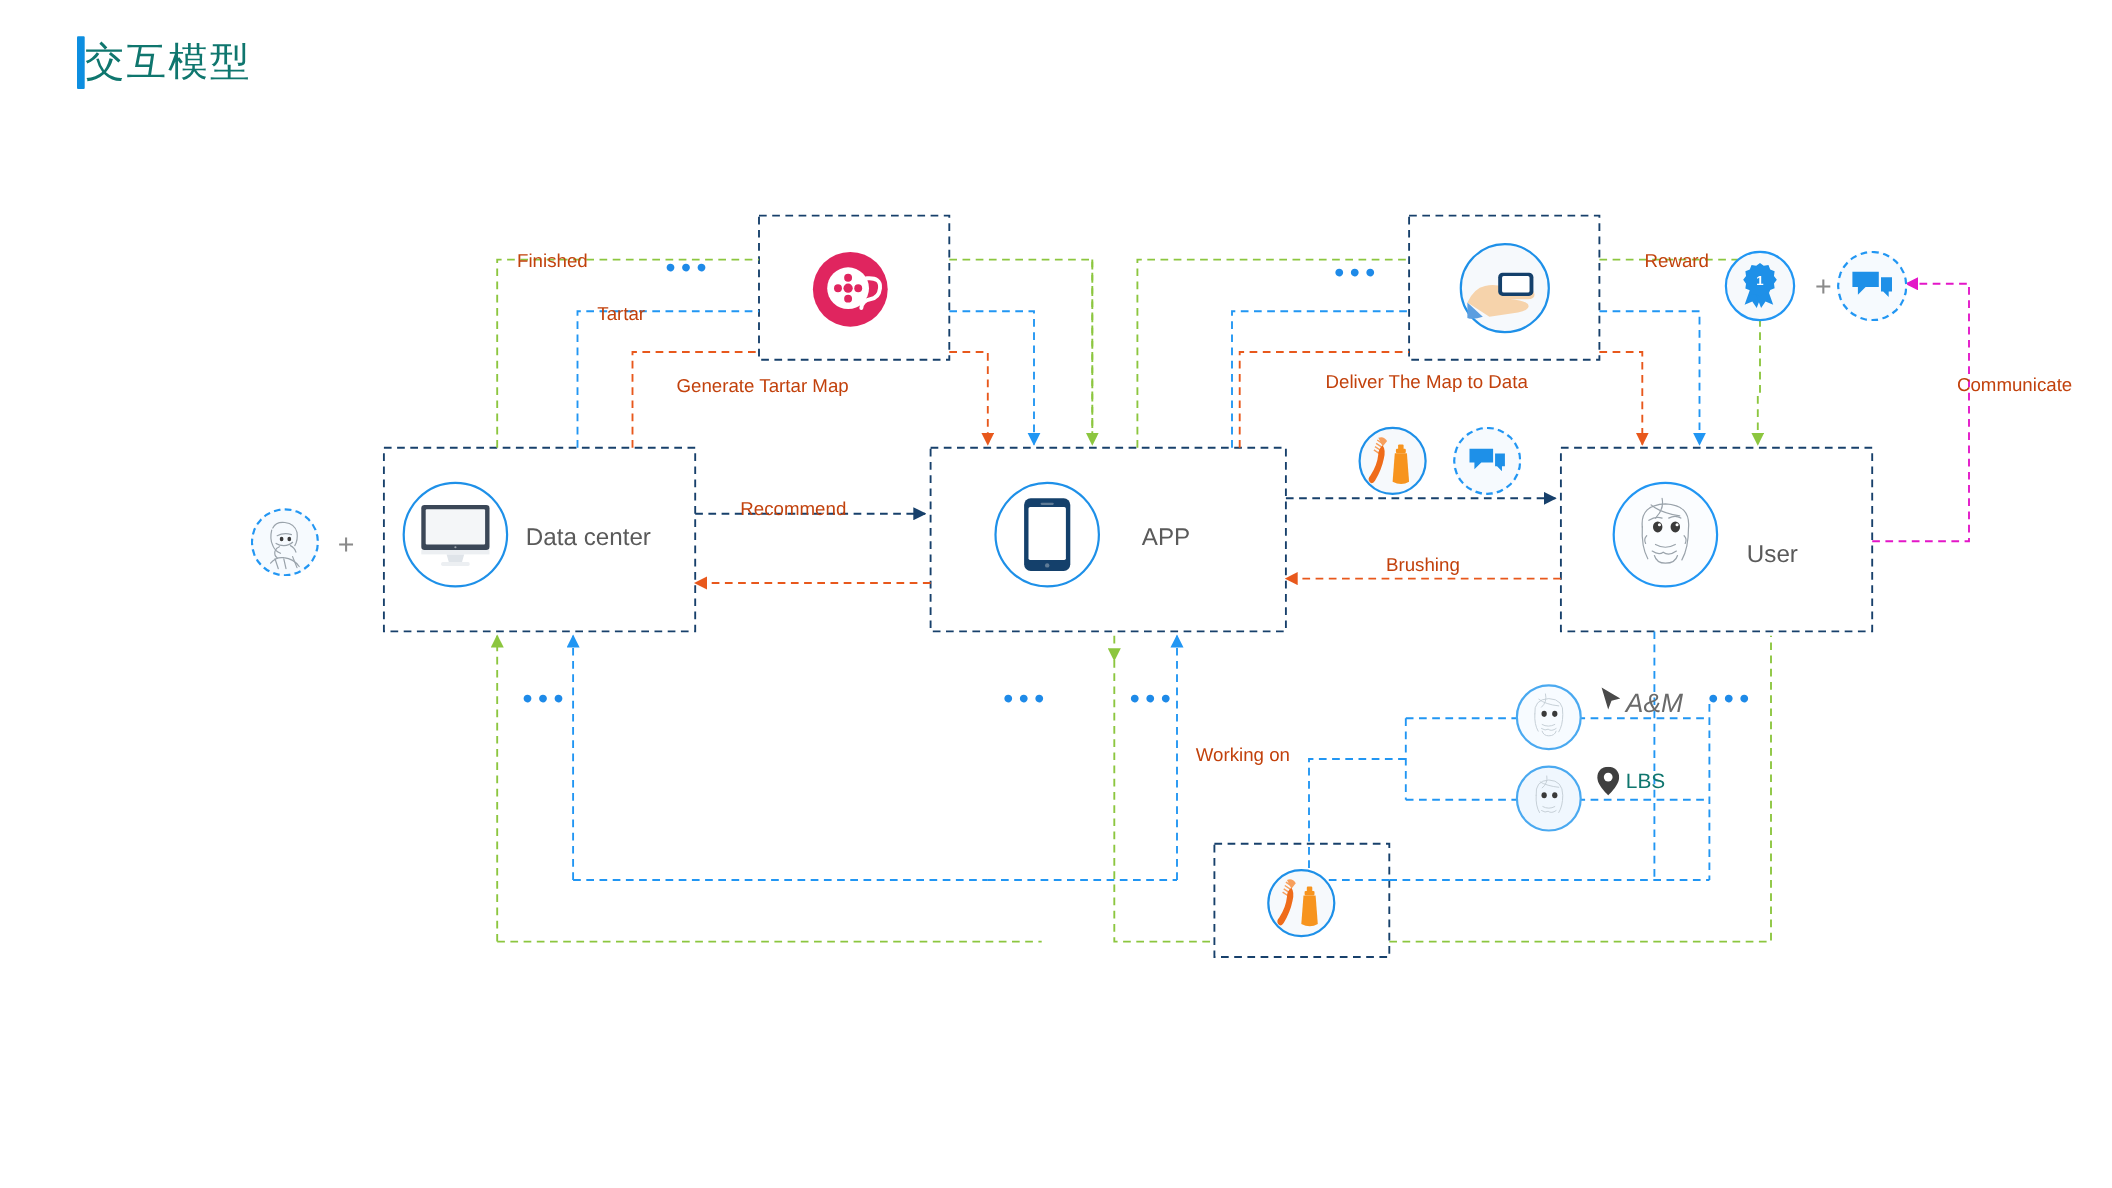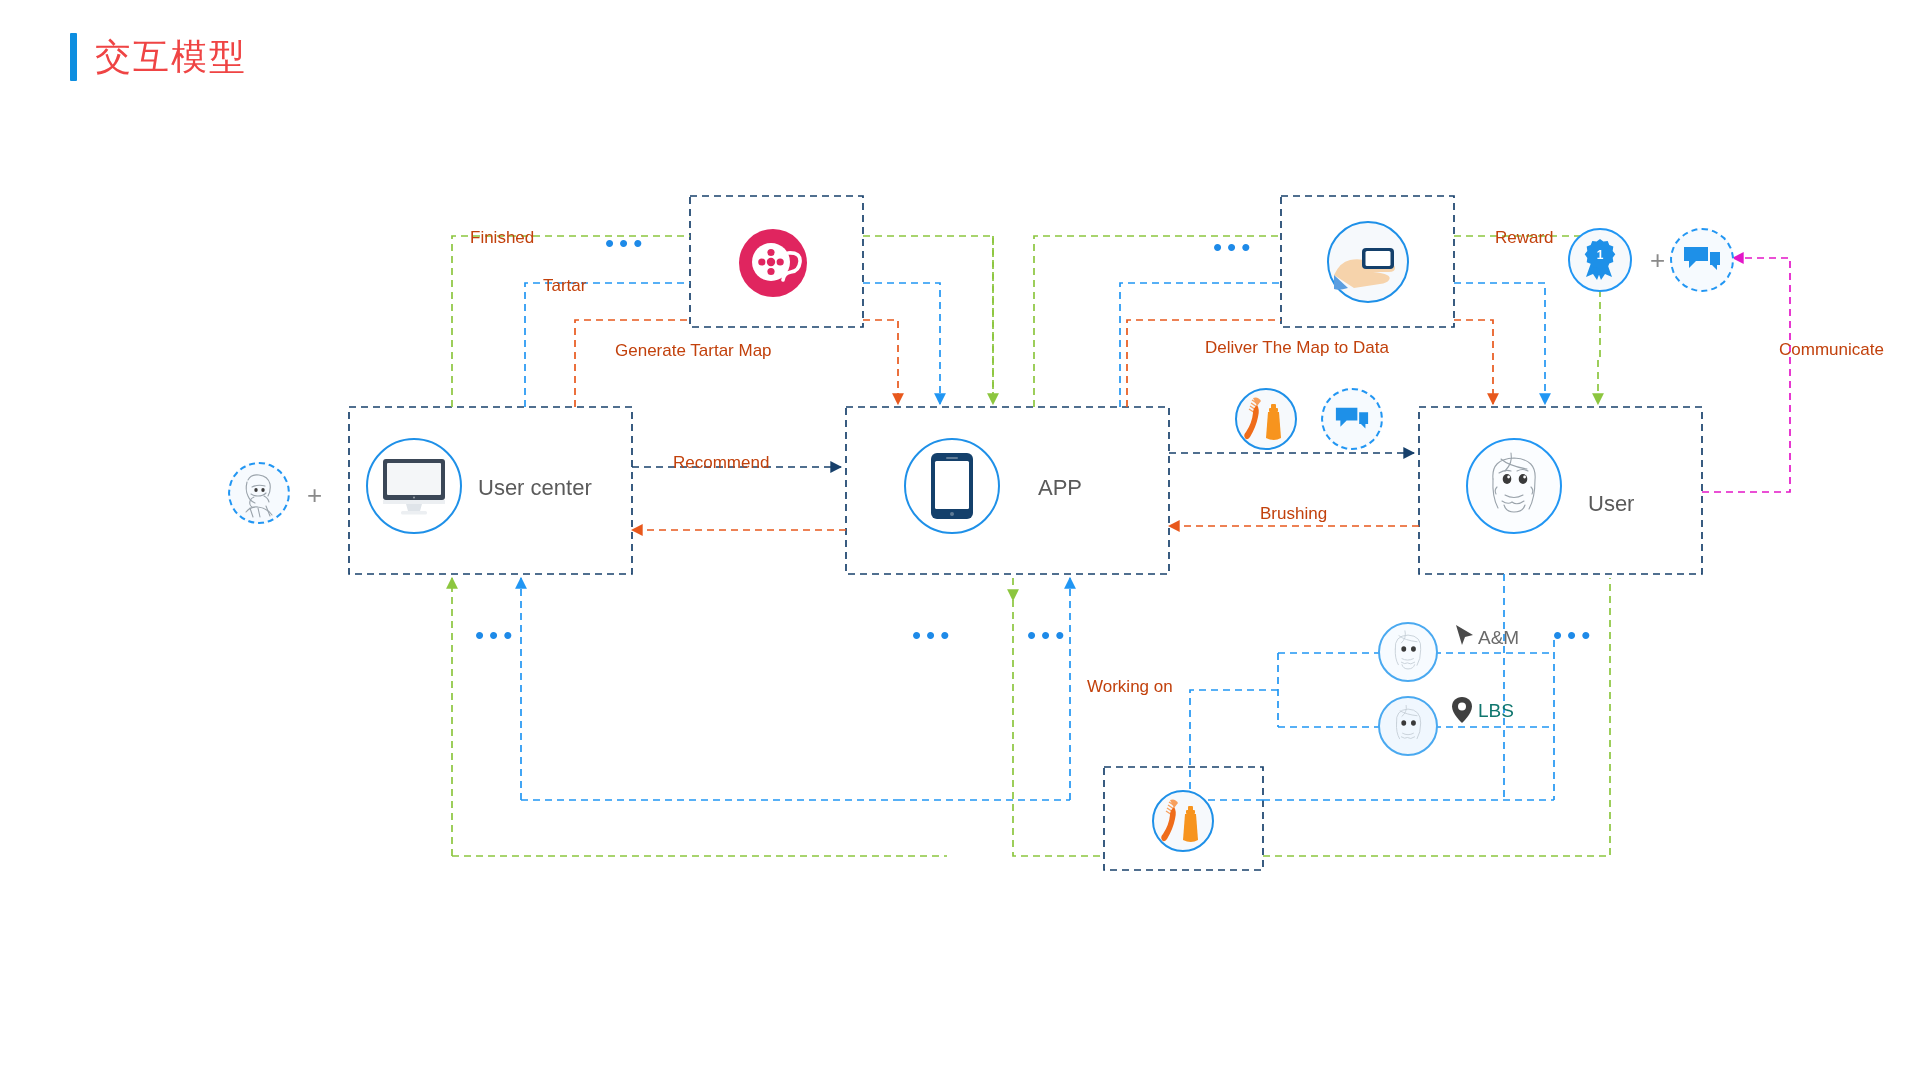--- a/index.html
+++ b/index.html
@@ -2,21 +2,21 @@
 <html><head>
 <meta charset="utf-8">
 <style>
   html,body{margin:0;padding:0;background:#ffffff;}
   body{width:1920px;height:1080px;overflow:hidden;font-family:"Liberation Sans","DejaVu Sans",sans-serif;}
   #stage{position:relative;width:1920px;height:1080px;background:#fff;}
 
   
   .title-wrap{position:absolute;left:70px;top:28px;display:flex;align-items:center;height:58px;}
   .title-bar{width:7px;height:48px;background:#0d8ee0;border-radius:1px;}
-  .title-text{margin-left:18px;font-size:36px;color:#ef4444;letter-spacing:2px;line-height:1;
+  .title-text{font-size:36px;color:#0f766e;letter-spacing:2px;line-height:1;
               font-family:"DejaVu Sans","Liberation Sans",sans-serif;font-weight:400;}
 
   
   #wires{position:absolute;left:0;top:0;width:1920px;height:1080px;}
 
   
   .lbl{position:absolute;color:#c2410c;font-size:17px;white-space:nowrap;line-height:1;}
   .node-label{position:absolute;color:#5a5a5a;font-size:22px;white-space:nowrap;line-height:1;}
   .plus{position:absolute;color:#8a8a8a;font-size:26px;line-height:1;}
   .dots{position:absolute;color:#1e8ae8;font-size:26px;letter-spacing:5px;line-height:1;}
@@ -137,21 +137,21 @@
   <div class="icirc plain" style="left:366px;top:438px;width:96px;height:96px;">
     <svg width="66" height="60" viewBox="0 0 66 60">
       <rect x="2" y="3" width="62" height="41" rx="3" fill="#3b4757"></rect>
       <rect x="6" y="7" width="54" height="32" rx="1" fill="#f4f6f8"></rect>
       <circle cx="33" cy="41.5" r="1" fill="#9aa3ab"></circle>
       <rect x="2" y="44" width="62" height="4" fill="#eceff2"></rect>
       <path d="M25 48 l2 7 h12 l2-7 z" fill="#dfe4e9"></path>
       <rect x="20" y="55" width="26" height="3.5" rx="1.5" fill="#eceff2"></rect>
     </svg>
   </div>
-  <div class="node-label" style="left:478px;top:477px;">User center</div>
+  <div class="node-label" style="left:478px;top:477px;">Data center</div>
 
   <div class="icirc plain" style="left:904px;top:438px;width:96px;height:96px;">
     <svg width="44" height="68" viewBox="0 0 44 68">
       <rect x="1" y="1" width="42" height="66" rx="6" fill="#14406b"></rect>
       <rect x="5" y="9" width="34" height="48" rx="1.5" fill="#ffffff"></rect>
       <rect x="16" y="5" width="12" height="2" rx="1" fill="#5f7b96"></rect>
       <circle cx="22" cy="62" r="2" fill="#5f7b96"></circle>
     </svg>
   </div>
   <div class="node-label" style="left:1038px;top:477px;">APP</div>
@@ -275,21 +275,21 @@
         <path d="M32 61 q6 4 10 1 q5 4 12-1"></path>
       </g>
       <ellipse cx="36" cy="38" rx="4" ry="4.6" fill="#3a3a3a"></ellipse>
       <ellipse cx="52" cy="38" rx="4" ry="4.6" fill="#3a3a3a"></ellipse>
     </svg>
   </div>
 
   <svg style="position:absolute;left:1454px;top:624px;" width="22" height="24" viewBox="0 0 22 24">
     <path d="M2 1 L19 11 L11 13 L8 21 z" fill="#4a4a4a"></path>
   </svg>
-  <div class="node-label" style="left:1478px;top:628px;font-size:19px;color:#6a6a6a;">A&amp;M</div>
+  <div class="node-label" style="left:1478px;top:628px;font-size:24px;color:#6a6a6a;font-style:italic;">A&amp;M</div>
 
   <svg style="position:absolute;left:1452px;top:697px;" width="20" height="27" viewBox="0 0 20 27">
     <path d="M10 0 C4 0 0 4.3 0 9.6 C0 17 10 26 10 26 S20 17 20 9.6 C20 4.3 16 0 10 0 z" fill="#3f3f3f"></path>
     <circle cx="10" cy="9.4" r="4" fill="#ffffff"></circle>
   </svg>
   <div class="node-label" style="left:1478px;top:701px;font-size:19px;color:#0f766e;">LBS</div>
 
   <div class="lbl" style="left:470px;top:229px;">Finished</div>
   <div class="lbl" style="left:543px;top:277px;">Tartar</div>
   <div class="lbl" style="left:615px;top:342px;">Generate Tartar Map</div>

